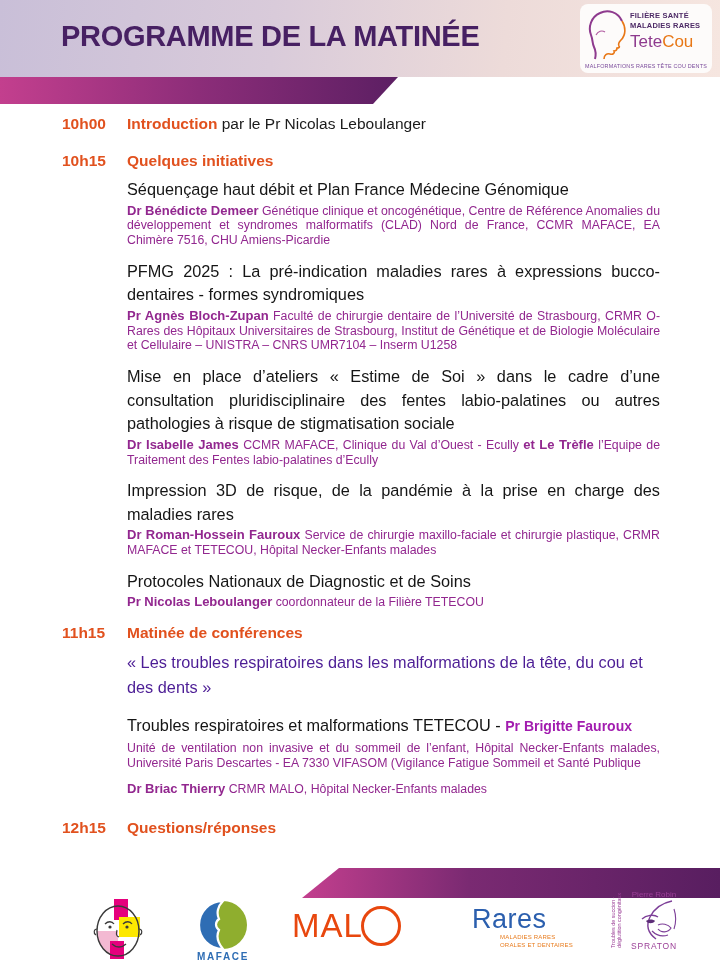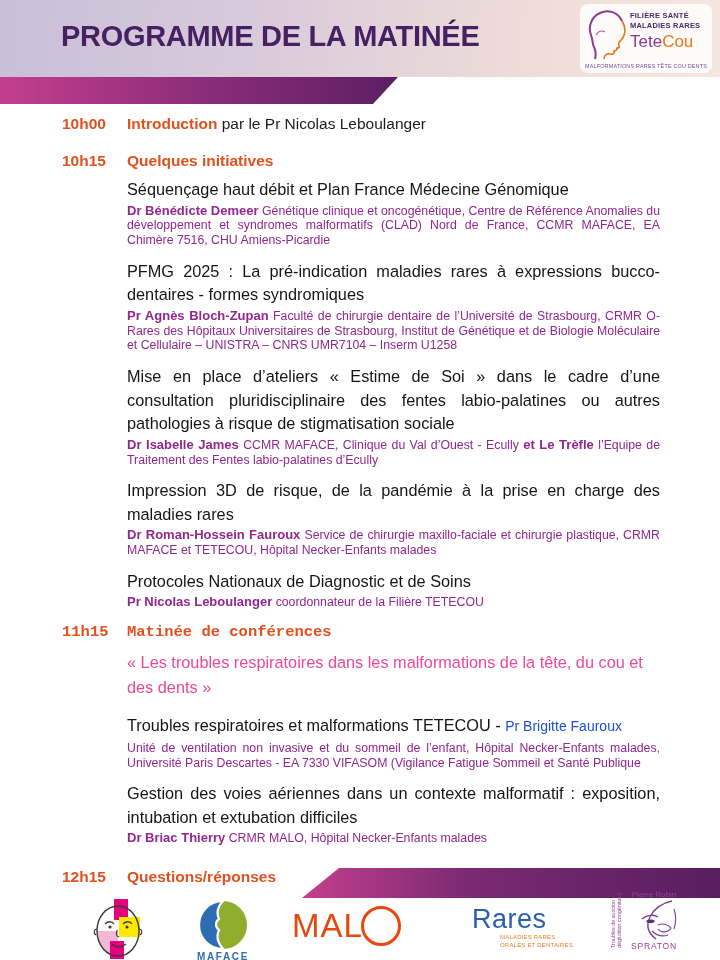--- a/index.html
+++ b/index.html
@@ -32,27 +32,27 @@
 
   
   .content{position:absolute;top:113px;left:62px;width:598px;color:#1b1b1b;}
   .row{display:grid;grid-template-columns:65px 1fr;}
   .time{font-size:15.5px;font-weight:700;color:#e1511e;line-height:21px;}
   .slot-line{font-size:15.5px;line-height:21px;}
   .orange-bold{color:#e1511e;font-weight:700;}
   .plain{color:#1b1b1b;font-weight:400;}
   .mb-lg{margin-bottom:16px;}
   .mb-md{margin-bottom:7px;}
-  .mb-sm{margin-bottom:5px;font-family:Liberation Mono, monospace;}
+  .mb-sm{margin-bottom:5px;}
   .session{margin-bottom:12px;}
   .stitle{margin:0 0 2px 0;font-size:16.3px;line-height:23.5px;text-align:justify;color:#151515;}
   .credit{margin:0;font-size:12.3px;line-height:14.8px;color:#92278f;text-align:justify;}
   .sp{font-weight:700;font-size:13px;}
-  .sp-inline{font-weight:400;font-size:14px;color:#1d4ed8;}
-  .subtitle{margin:2px 0 14px 0;font-size:16.3px;line-height:25px;color:#ec4899;}
+  .sp-inline{font-weight:700;font-size:14px;color:#a21caf;}
+  .subtitle{margin:2px 0 14px 0;font-size:16.3px;line-height:25px;color:#4c1d95;}
   .last-row{margin-top:8px;}
 
   
   .logos{position:absolute;top:888px;left:0;width:720px;height:72px;}
   .logo-item{position:absolute;}
   .maface-label{font-size:10px;font-weight:700;color:#2e6db4;letter-spacing:1.6px;text-align:center;margin-top:1px;}
   .malo-wrap{display:flex;align-items:center;position:relative;height:60px;}
   .malo-mal{font-size:33px;color:#e8470e;letter-spacing:1px;font-weight:400;}
   .malo-o{position:relative;display:inline-flex;width:34px;height:34px;border:3px solid #e8470e;
           border-radius:50%;color:transparent;font-size:2px;align-items:center;justify-content:center;
@@ -145,21 +145,20 @@
       <div>
 
         <p class="subtitle">« Les troubles respiratoires dans les malformations de la tête, du cou et des dents »</p>
 
         <div class="session">
           <p class="stitle"><span>Troubles respiratoires et malformations TETECOU -</span> <span class="sp-inline">Pr Brigitte Fauroux</span></p>
           <p class="credit"><span>Unité de ventilation non invasive et du sommeil de l’enfant, Hôpital Necker-Enfants malades, Université Paris Descartes - EA 7330 VIFASOM (Vigilance Fatigue Sommeil et Santé Publique</span></p>
         </div>
 
         <div class="session">
-          <p class="stitle">Gestion des voies aériennes dans un contexte malformatif : exposition, intubation et extubation difficiles</p>
           <p class="credit"><span class="sp">Dr Briac Thierry</span> <span>CRMR MALO, Hôpital Necker-Enfants malades</span></p>
         </div>
 
       </div>
     </div>
 
     <div class="row last-row">
       <div class="time">12h15</div>
       <div class="slot-line orange-bold">Questions/réponses</div>
     </div>

